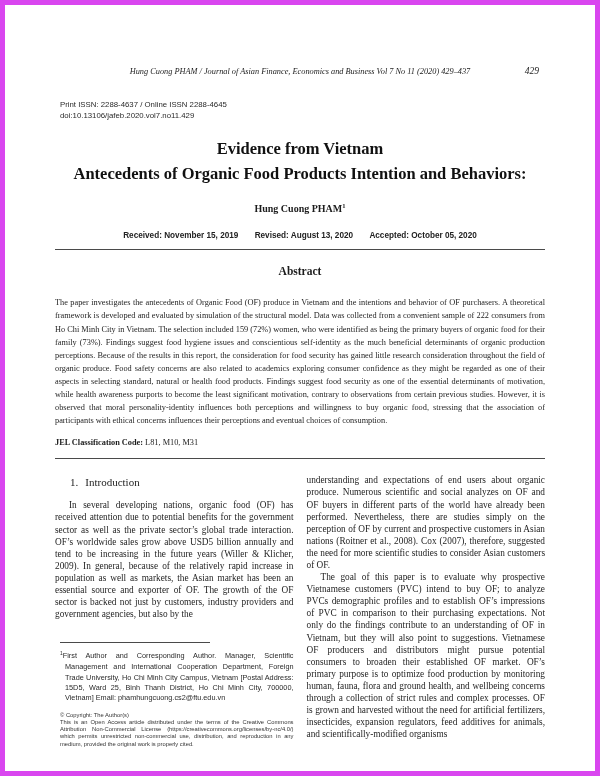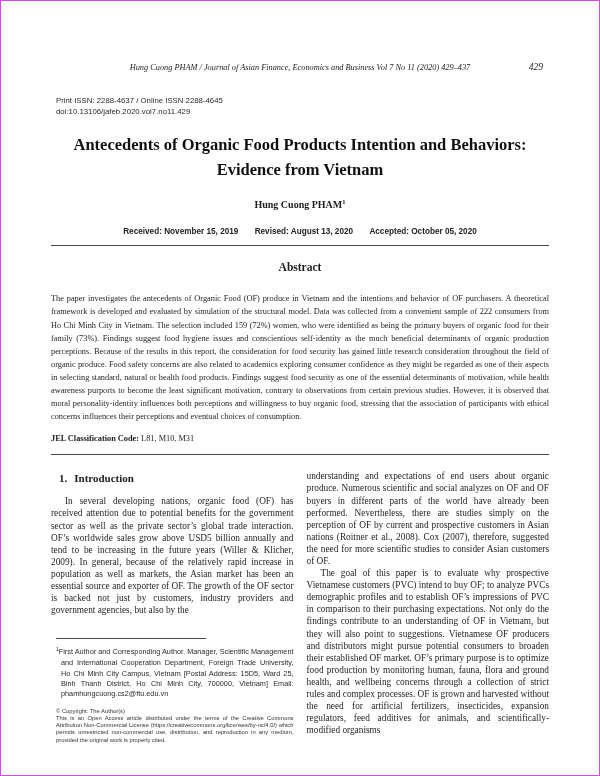--- a/index.html
+++ b/index.html
@@ -1,21 +1,21 @@
 <!DOCTYPE html>
 <html><head>
 <meta charset="utf-8">
 <style>
   html,body{margin:0;padding:0;background:#fbfbfb;}
   .page{
     position:relative;
     width:600px;height:776px;
     margin:0 auto;
     background:#ffffff;
-    border:1px solid #d946ef;
+    border:5px solid #d946ef;
     box-sizing:border-box;
     font-family:"Liberation Serif", serif;
     color:#1c1c1c;
     overflow:hidden;
   }
   .content{padding:62px 50px 0 50px;}
 
   
   .running-header{position:relative;text-align:center;font-style:italic;font-size:8.3px;color:#222;height:12px;}
   .page-number{position:absolute;right:6px;top:-1px;font-style:italic;font-size:9.5px;}
@@ -39,21 +39,21 @@
   
   .abstract-heading{margin-top:15px;text-align:center;font-weight:bold;font-size:11.5px;}
   .abstract-body{margin-top:19px;font-size:8.3px;line-height:13.1px;text-align:justify;color:#1e1e1e;}
   .keywords-line{margin-top:11px;font-size:8.3px;line-height:13.1px;text-align:justify;}
   .jel-line{margin-top:9px;font-size:8.3px;line-height:13.1px;}
   .bold{font-weight:bold;}
 
   
   .columns{display:flex;gap:13px;margin-top:13px;}
   .col{width:243.5px;}
-  .section-heading{font-weight:bold;font-size:11px;margin:4px 0 0 8px;}
+  .section-heading{font-weight:normal;font-size:11px;margin:4px 0 0 15px;}
   .section-heading .num{margin-right:7px;}
   .body-para{font-size:9.3px;line-height:12.1px;text-align:justify;margin:11px 0 0 0;color:#1e1e1e;}
   .body-para.indent{text-indent:14px;margin-top:0;}
   .body-para.cont{margin-top:4px;}
 
   
   .footnote-rule{border:none;border-top:1px solid #4a4a4a;width:150px;margin:22px 0 0 5px;}
   .footnote{margin:5px 0 0 5px;font-family:"Liberation Sans", sans-serif;font-size:7.3px;line-height:10.4px;text-align:justify;color:#2a2a2a;padding-left:5px;text-indent:-5px;}
   .footnote sup{font-size:5px;}
   .copyright-block{margin:8px 0 0 5px;font-family:"Liberation Sans", sans-serif;font-size:5.8px;line-height:7.2px;text-align:justify;color:#333;}
@@ -69,22 +69,22 @@
       <span>Hung Cuong PHAM / Journal of Asian Finance, Economics and Business Vol 7 No 11 (2020) 429–437</span>
       <span class="page-number">429</span>
     </div>
 
     <div class="issn-block">
       <div>Print ISSN: 2288-4637 / Online ISSN 2288-4645</div>
       <div>doi:10.13106/jafeb.2020.vol7.no11.429</div>
     </div>
 
     <div class="article-title">
+      <div>Evidence from Vietnam</div>
       <div>Antecedents of Organic Food Products Intention and Behaviors:</div>
-      <div>Evidence from Vietnam</div>
     </div>
 
     <div class="author-line">
       <span>Hung Cuong PHAM</span><sup>1</sup>
     </div>
 
     <div class="dates-line">
       <span>Received: November 15, 2019</span>
       <span>Revised: August 13, 2020</span>
       <span>Accepted: October 05, 2020</span>

